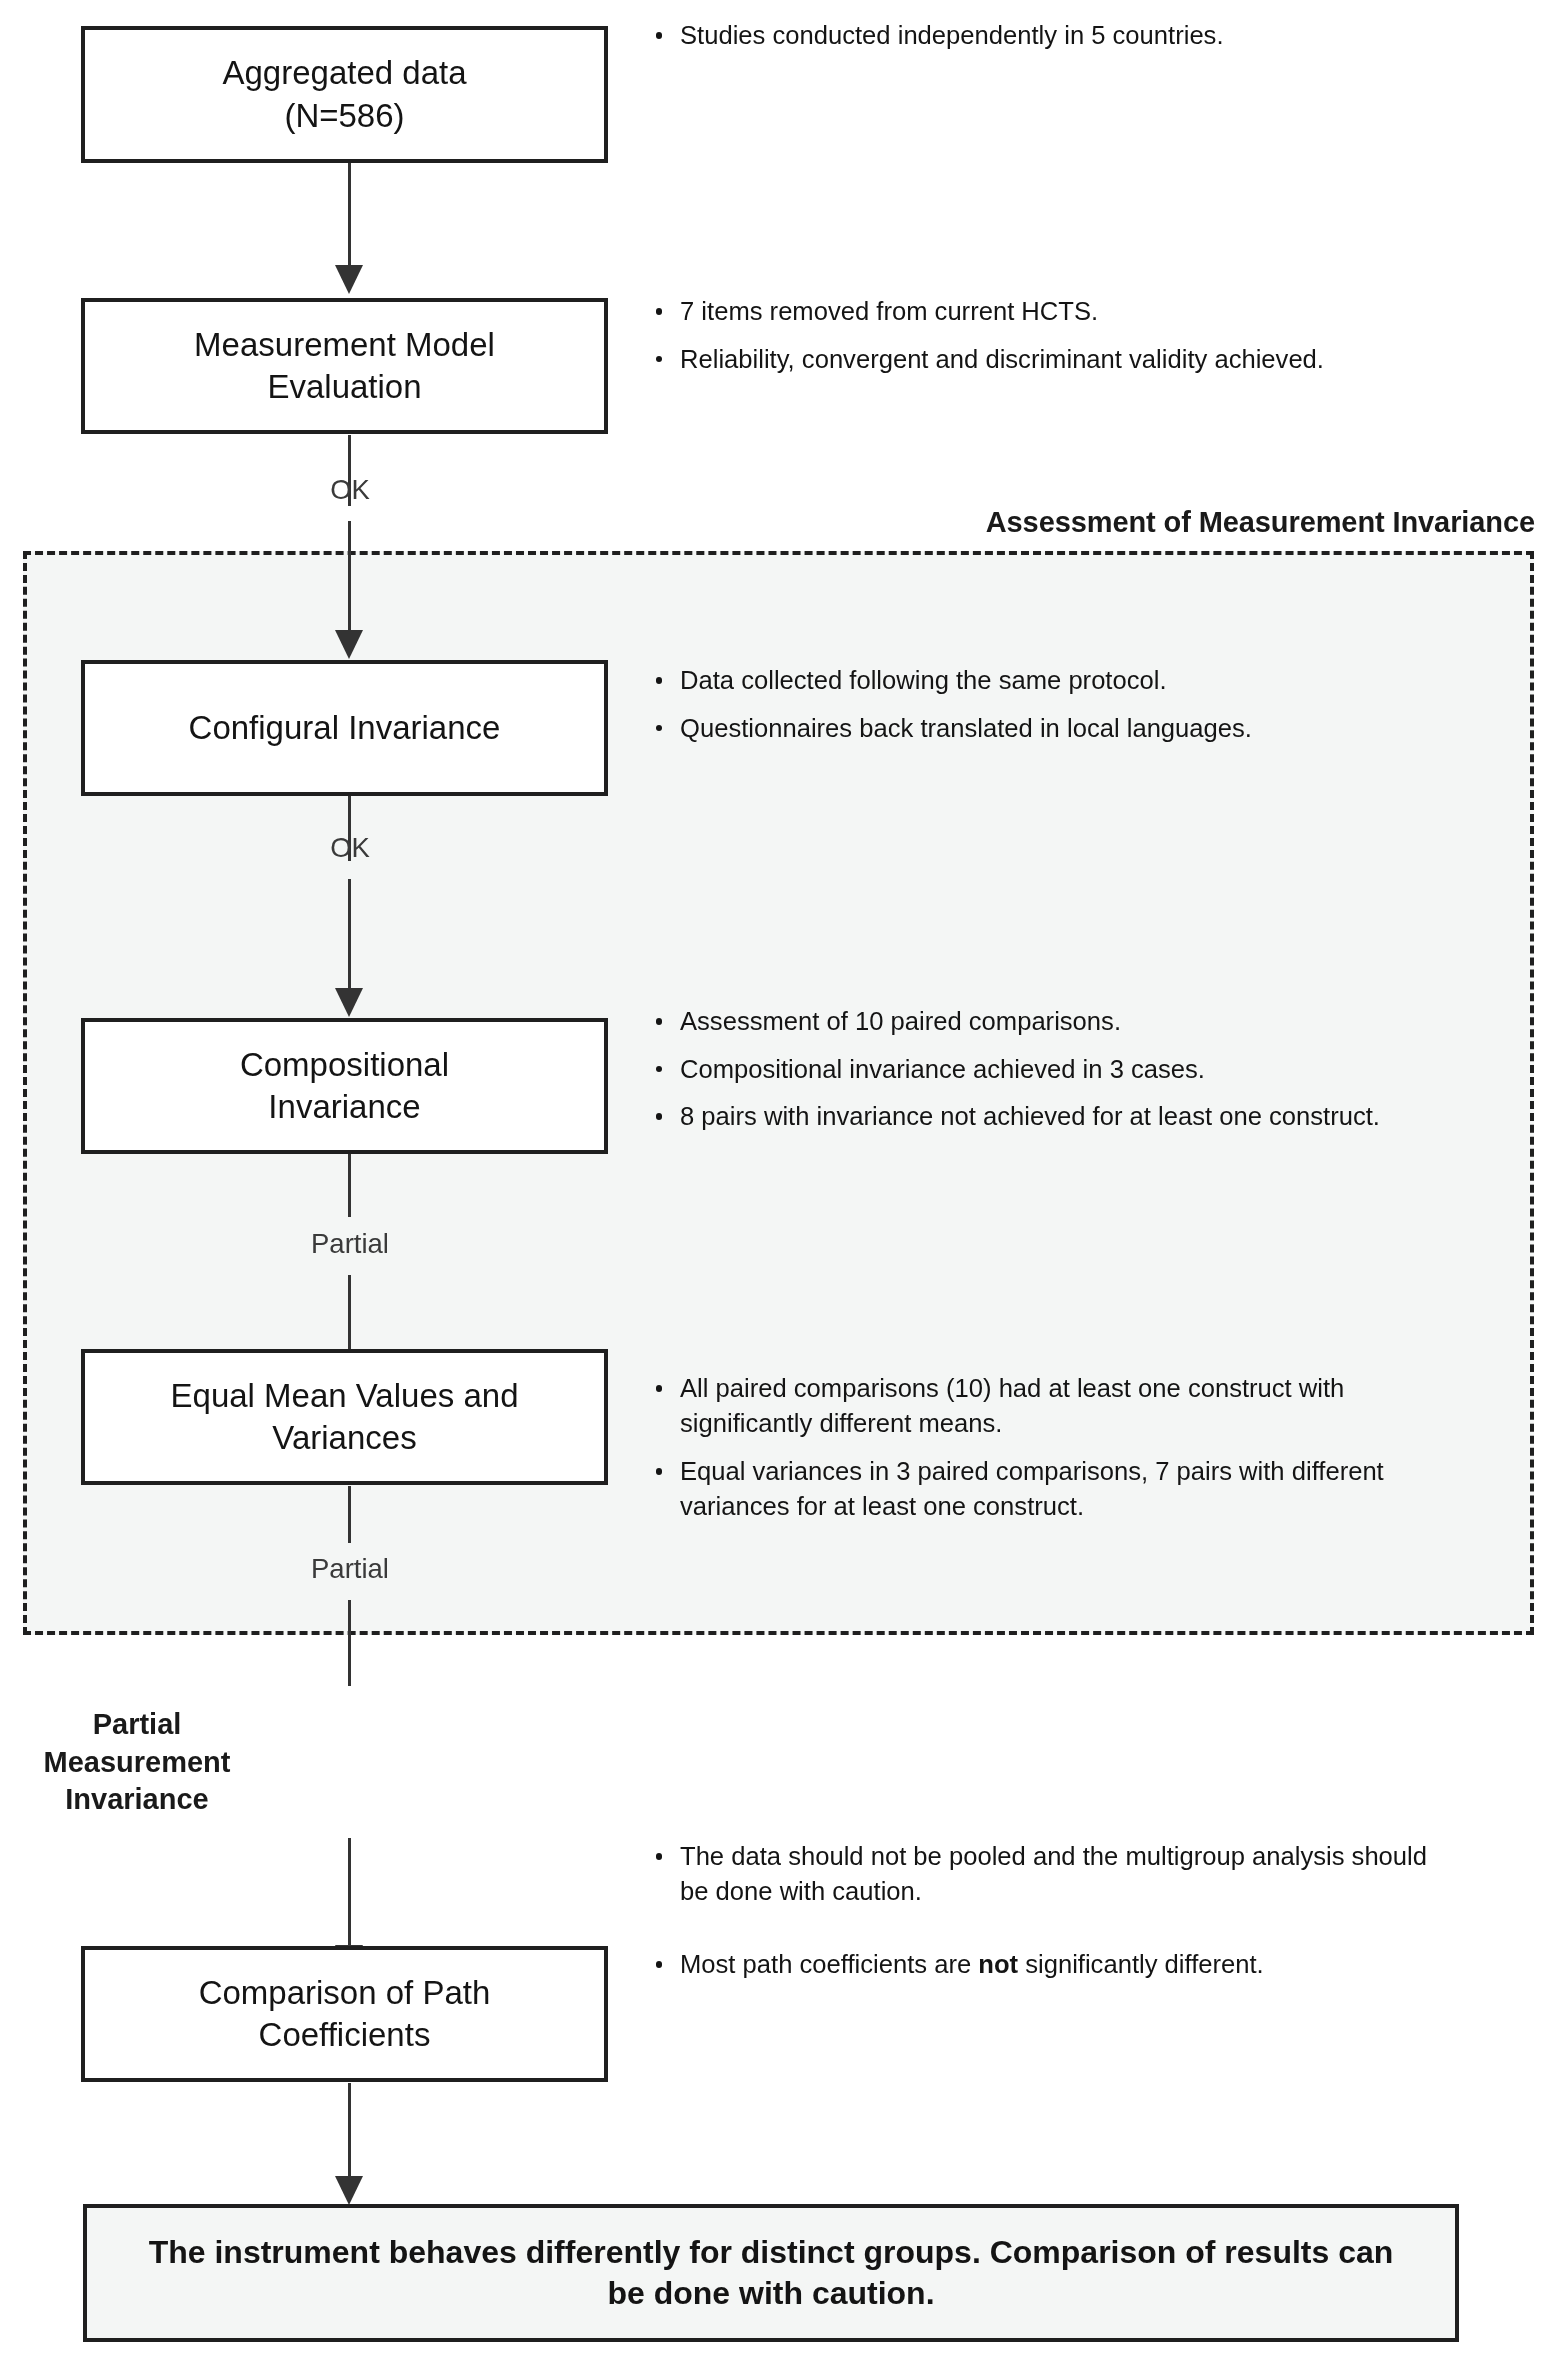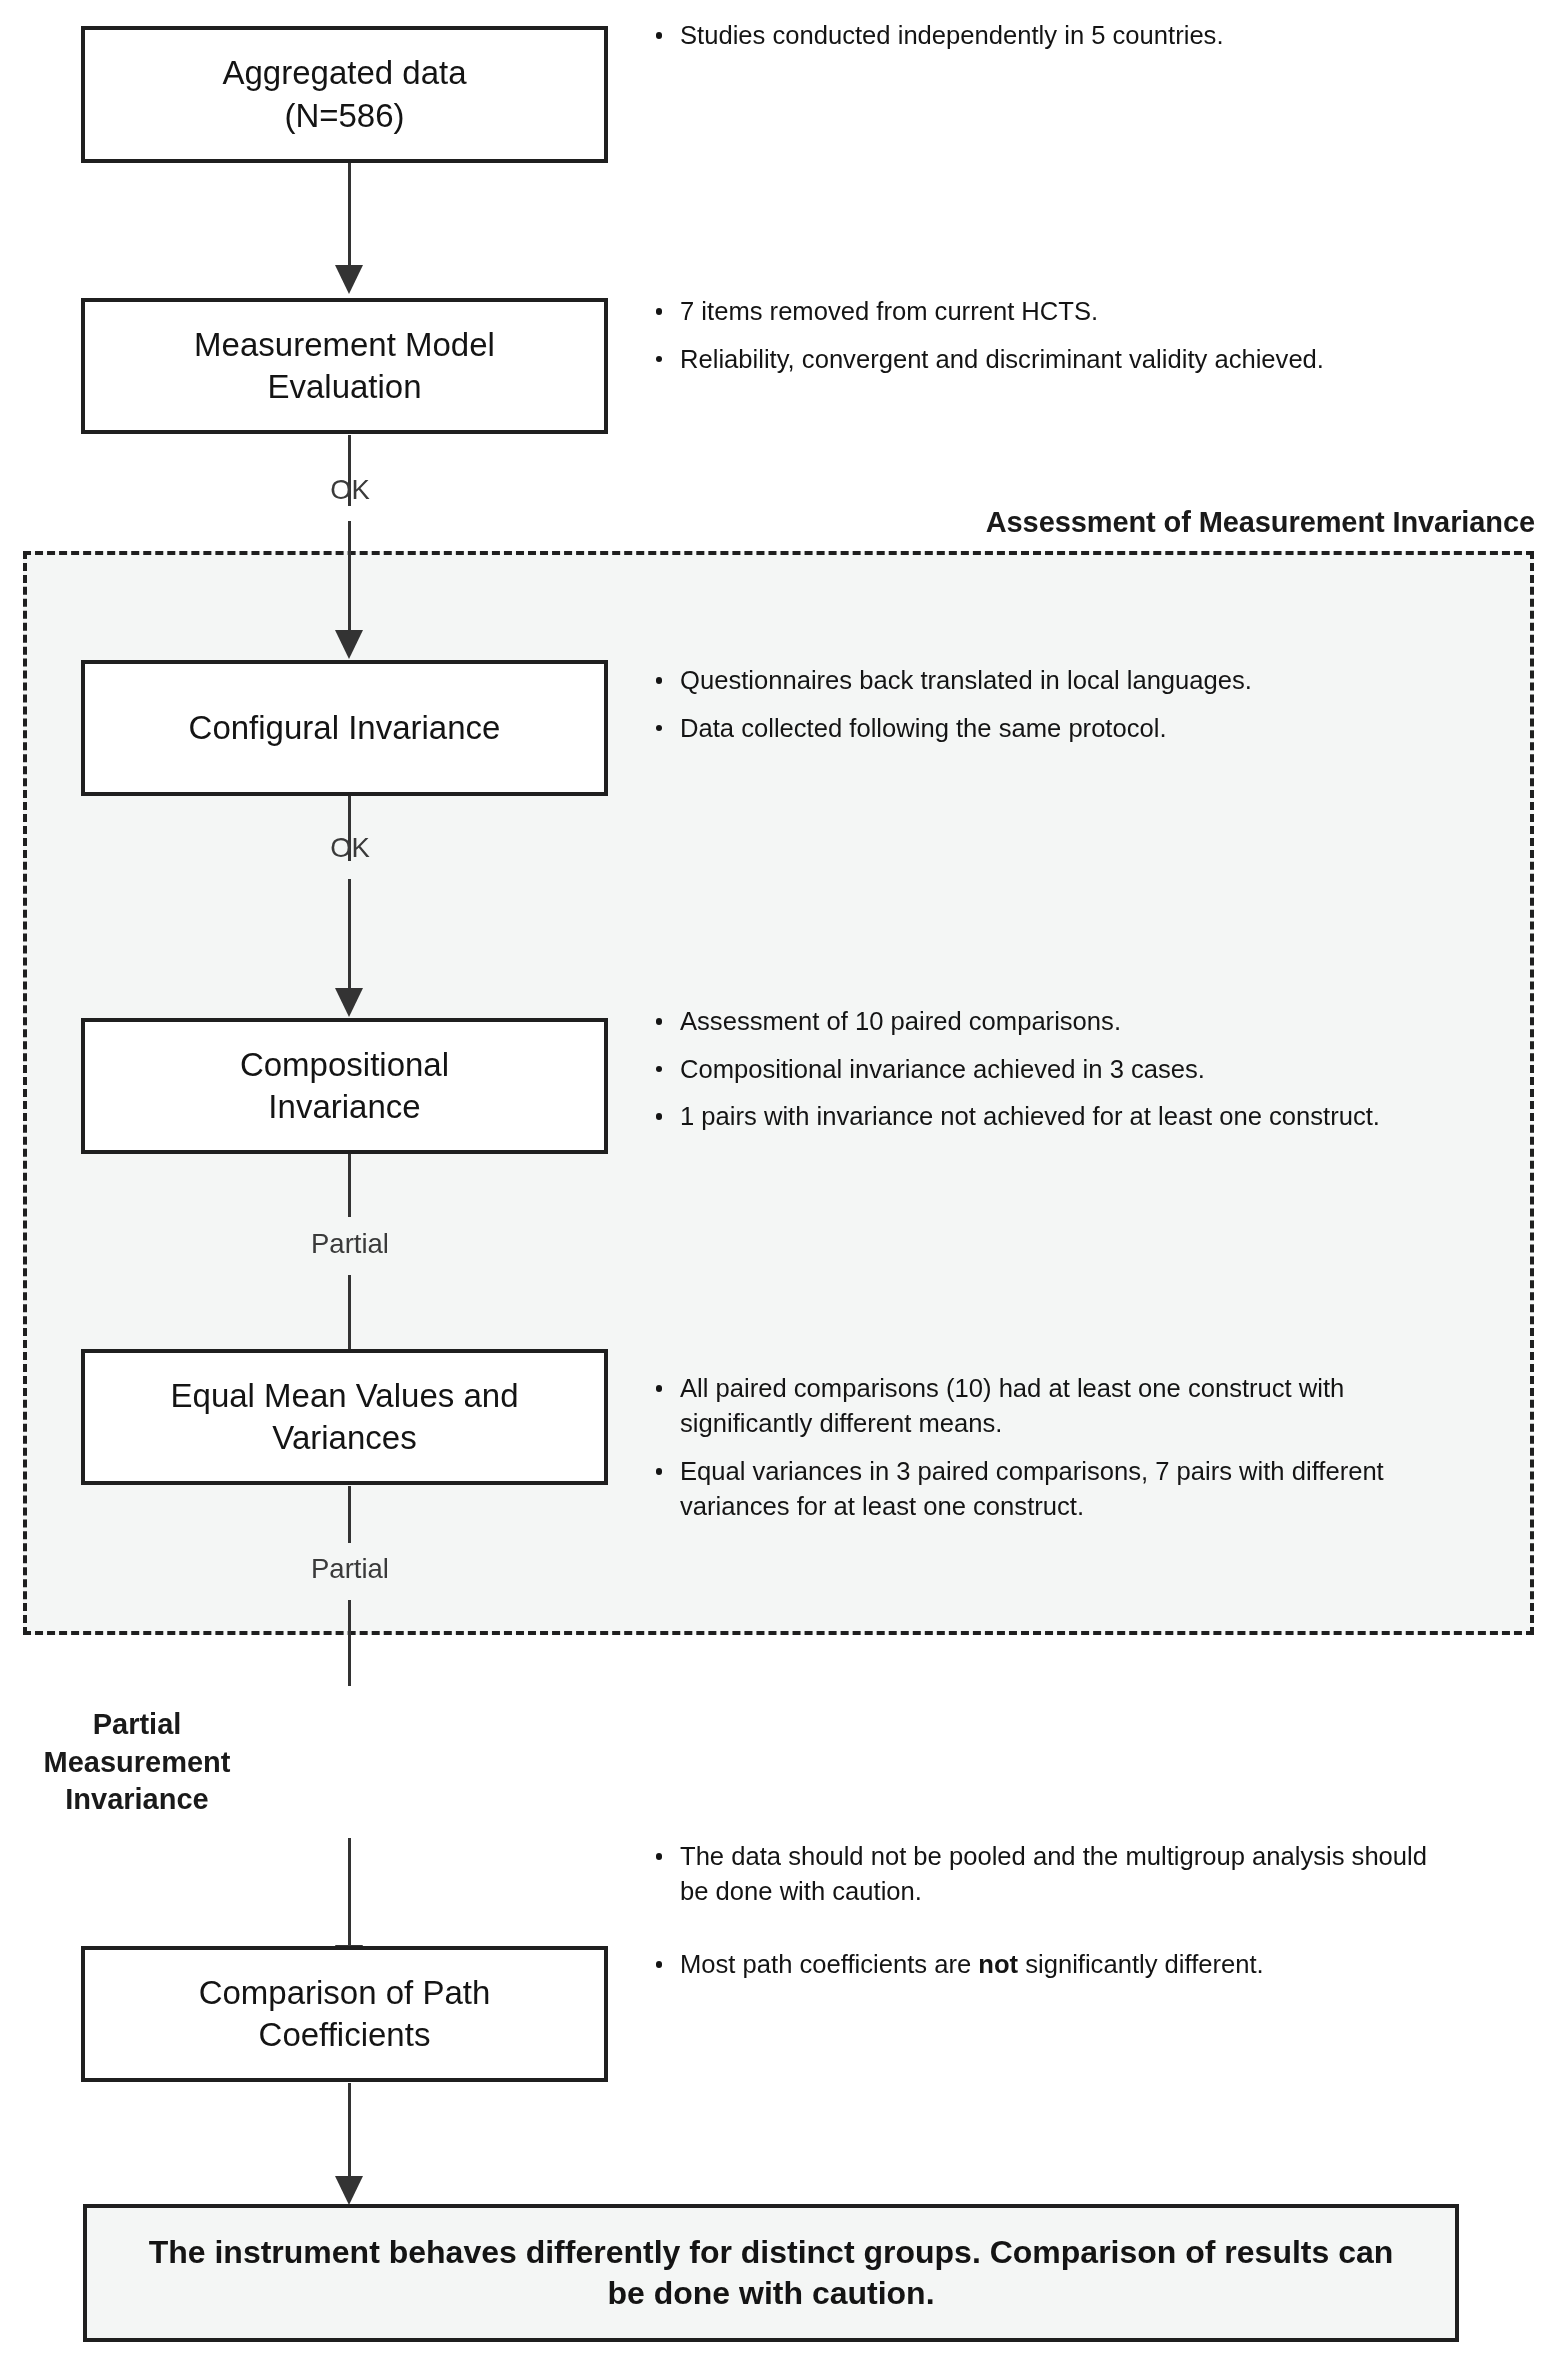--- a/index.html
+++ b/index.html
@@ -158,40 +158,40 @@
   <div class="edge-label" style="left:350px; top:474px;">OK</div>
   <div class="conn" style="left:348px; top:521px; height:113px;"></div>
   <div class="arrowhead" style="left:335px; top:630px;"></div>
 
   <div class="node" style="left:81px; top:660px; width:527px; height:136px;">
     <span class="txt">Configural Invariance</span>
   </div>
 
   <div class="notes" style="left:647px; top:663px; width:891px;">
     <ul>
+      <li>Data collected following the same protocol.</li>
       <li>Questionnaires back translated in local languages.</li>
-      <li>Data collected following the same protocol.</li>
     </ul>
   </div>
 
   <div class="conn" style="left:348px; top:796px; height:65px;"></div>
   <div class="edge-label" style="left:350px; top:832px;">OK</div>
   <div class="conn" style="left:348px; top:879px; height:112px;"></div>
   <div class="arrowhead" style="left:335px; top:988px;"></div>
 
   <div class="node" style="left:81px; top:1018px; width:527px; height:136px;">
     <span class="txt">Compositional
 Invariance</span>
   </div>
 
   <div class="notes" style="left:647px; top:1004px; width:895px;">
     <ul>
       <li>Assessment of 10 paired comparisons.</li>
       <li>Compositional invariance achieved in 3 cases.</li>
-      <li>1 pairs with invariance not achieved for at least one construct.</li>
+      <li>8 pairs with invariance not achieved for at least one construct.</li>
     </ul>
   </div>
 
   <div class="conn" style="left:348px; top:1154px; height:63px;"></div>
   <div class="edge-label" style="left:350px; top:1228px;">Partial</div>
   <div class="conn" style="left:348px; top:1275px; height:78px;"></div>
   <div class="arrowhead" style="left:335px; top:1350px;"></div>
 
   <div class="node" style="left:81px; top:1349px; width:527px; height:136px;">
     <span class="txt">Equal Mean Values and

